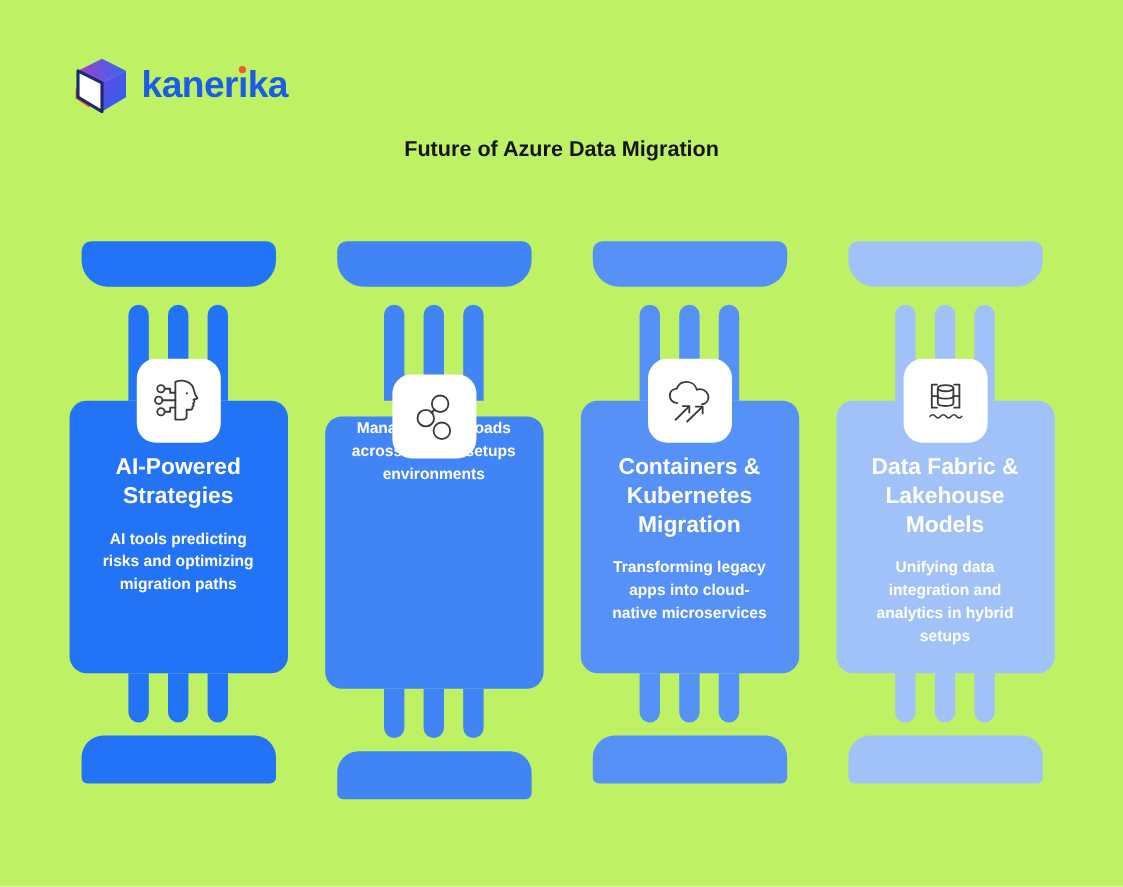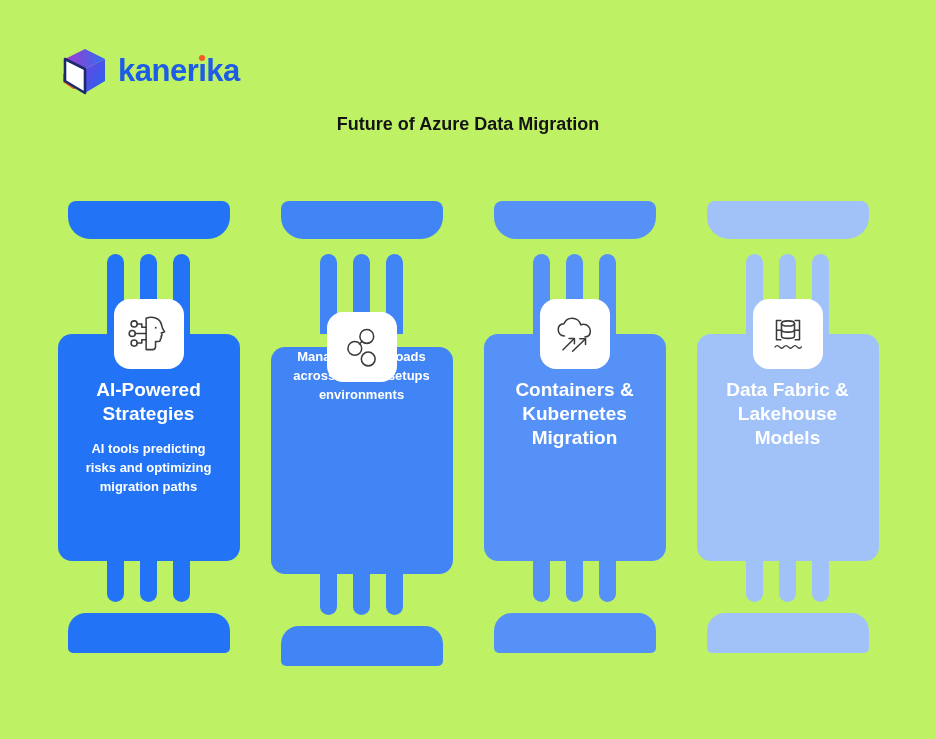--- a/index.html
+++ b/index.html
@@ -189,20 +189,23 @@
             <path d="M13 26 C 8.5 26, 6.5 22.5, 6.5 19.5 C 6.5 16, 9 13.6, 12.5 13.4 C 13.8 9.8, 17 7.5, 21 7.5 C 25.5 7.5, 29 10.5, 30 14.5 C 30.8 14.1, 31.8 13.9, 32.8 13.9 C 36.8 13.9, 40 17, 40 21 C 40 24.4, 37.7 26.8, 34.5 27"></path>
             <path d="M11.5 40.5 L 23 29"></path>
             <path d="M17.8 28.6 L 23.4 28.6 L 23.4 34.2"></path>
             <path d="M21.5 42 L 34.5 29.5"></path>
             <path d="M29 29 L 35 29 L 35 35"></path>
           </svg>
         </div>
         <div class="card-title">Containers &amp;
 Kubernetes
 Migration</div>
+        <div class="card-desc">Transforming legacy
+apps into cloud-
+native microservices</div>
       </div>
       <div class="pipes bottom">
         <span class="pipe"></span>
         <span class="pipe"></span>
         <span class="pipe"></span>
       </div>
       <div class="spacer"></div>
       <div class="bottom-bar"></div>
     </div>
 
@@ -220,20 +223,24 @@
             <path d="M17.2 13 V 26 C 17.2 29.4, 30.8 29.4, 30.8 26 V 13"></path>
             <path d="M17.2 19.5 C 17.2 22.9, 30.8 22.9, 30.8 19.5"></path>
             <path d="M12 10 V 30 M12 10 H 16.5 M12 20 H 16 M12 30 H 16.5"></path>
             <path d="M36 10 V 30 M36 10 H 31.5 M36 20 H 32 M36 30 H 31.5"></path>
             <path d="M10.5 37.5 q 2.3 -2.8 4.6 0 q 2.3 2.8 4.6 0 q 2.3 -2.8 4.6 0 q 2.3 2.8 4.6 0 q 2.3 -2.8 4.6 0 q 2.3 2.8 4.6 0" stroke-width="1.4"></path>
           </svg>
         </div>
         <div class="card-title">Data Fabric &amp;
 Lakehouse
 Models</div>
+        <div class="card-desc">Unifying data
+integration and
+analytics in hybrid
+setups</div>
       </div>
       <div class="pipes bottom">
         <span class="pipe"></span>
         <span class="pipe"></span>
         <span class="pipe"></span>
       </div>
       <div class="spacer"></div>
       <div class="bottom-bar"></div>
     </div>
 

